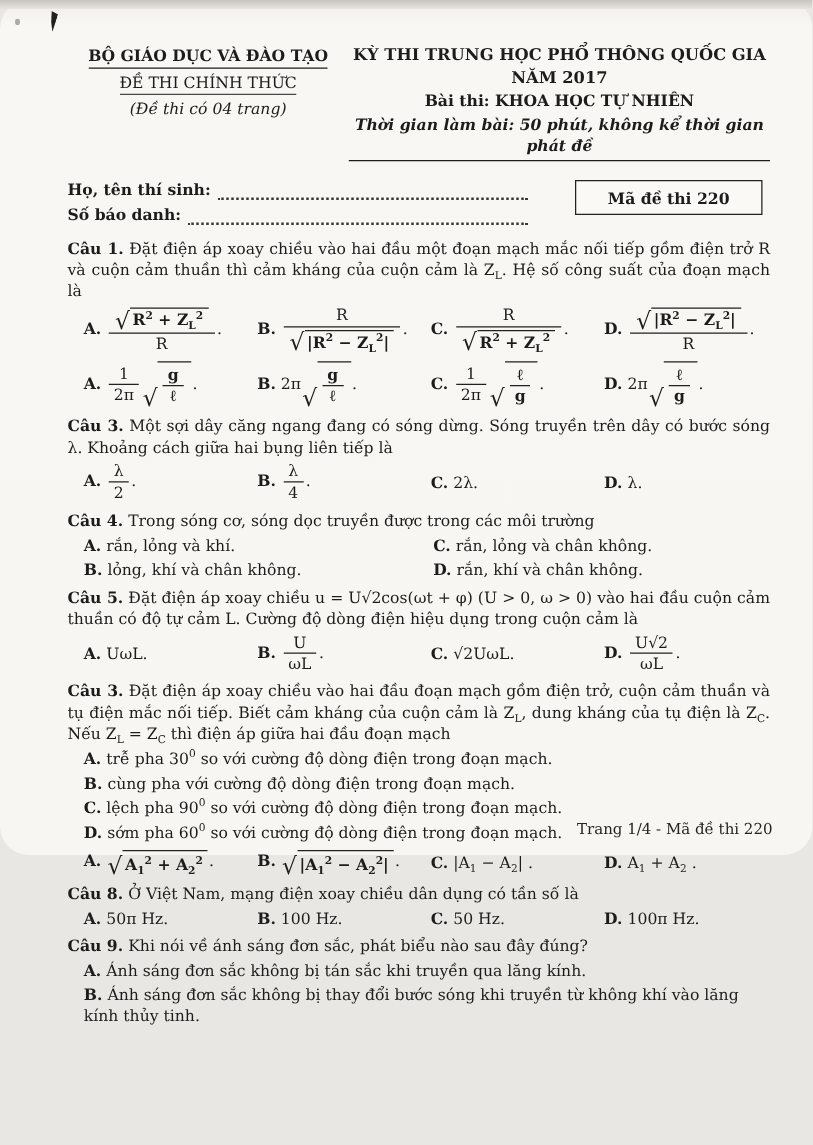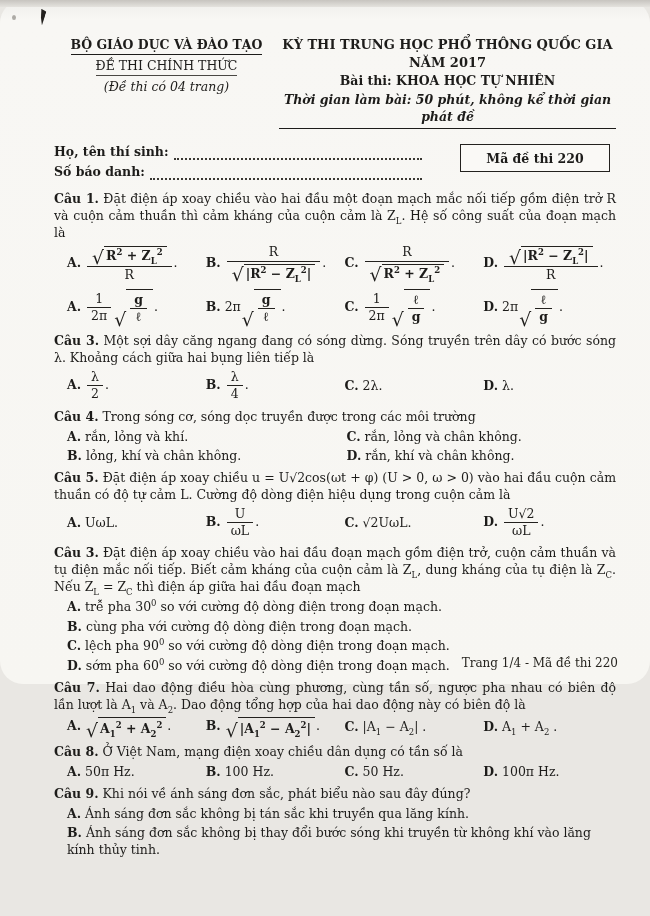--- a/index.html
+++ b/index.html
@@ -255,21 +255,20 @@
 
   <div class="opt"><b class="okey">B.</b><span class="omath"><span class="mtxt">cùng pha với cường độ dòng điện trong đoạn mạch.</span></span></div>
 
   <div class="opt"><b class="okey">C.</b><span class="omath"><span class="mtxt">lệch pha 90<sup>0</sup> so với cường độ dòng điện trong đoạn mạch.</span></span></div>
 
   <div class="opt"><b class="okey">D.</b><span class="omath"><span class="mtxt">sớm pha 60<sup>0</sup> so với cường độ dòng điện trong đoạn mạch.</span></span></div>
 </div>
   </section>
 
   <section class="q">
-    <p class="qtext"><b class="qlabel">Câu 7.</b> <span class="qbody">Hai dao động điều hòa cùng phương, cùng tần số, ngược pha nhau có biên độ lần lượt là A<sub>1</sub> và A<sub>2</sub>. Dao động tổng hợp của hai dao động này có biên độ là</span></p>
     <div class="opts row">
   <div class="opt"><b class="okey">A.</b><span class="omath"><span class="sqrt">
                 <span class="rad">√</span>
                 <span class="bod">
                   <span class="mtxt">A<sub>1</sub><sup>2</sup> + A<sub>2</sub><sup>2</sup></span>
                 </span>
               </span><span class="mtxt">.</span></span></div>
 
   <div class="opt"><b class="okey">B.</b><span class="omath"><span class="sqrt">
                 <span class="rad">√</span>

